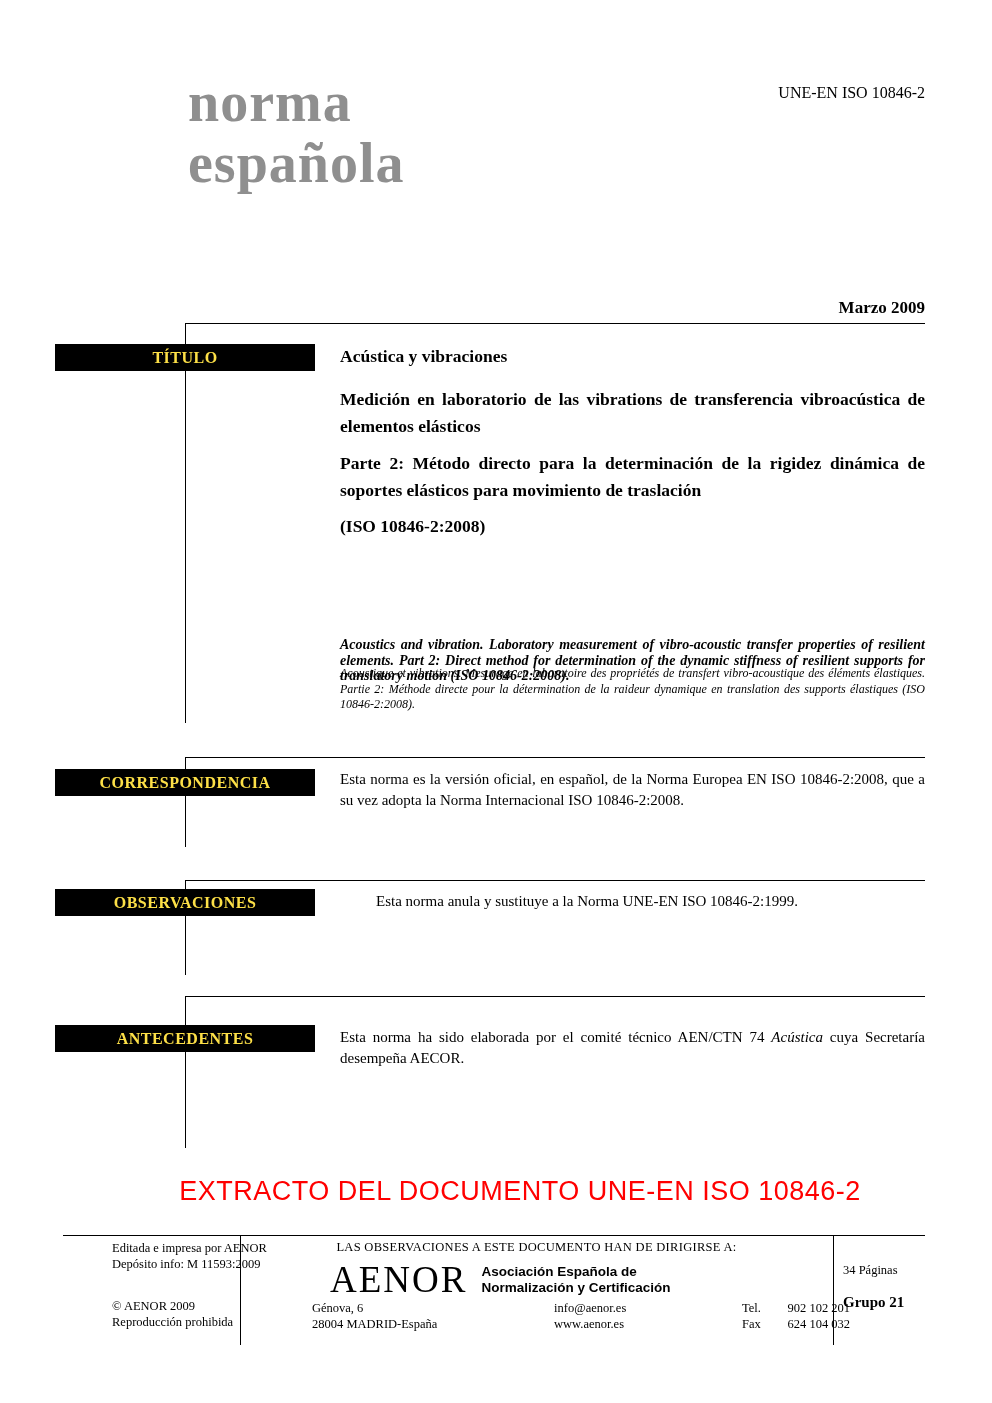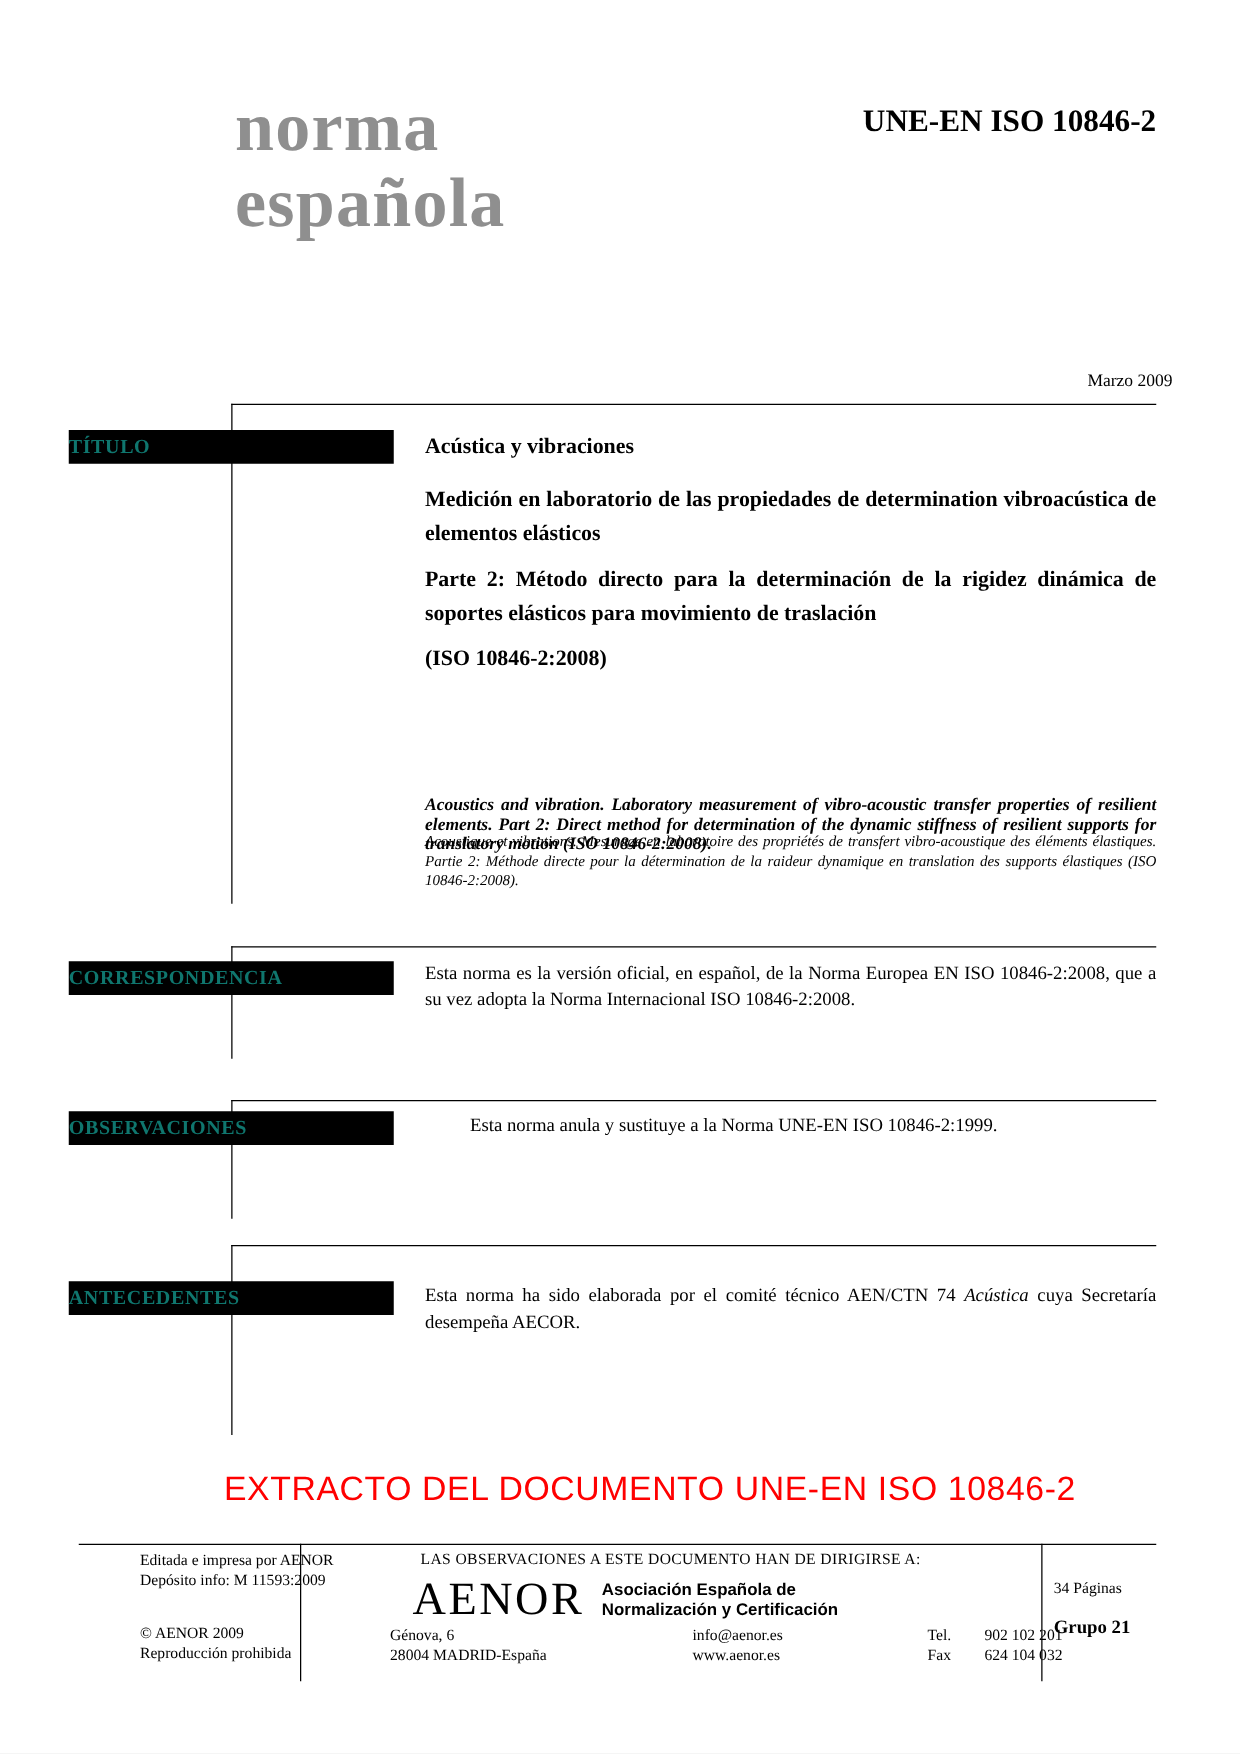--- a/index.html
+++ b/index.html
@@ -20,51 +20,51 @@
     left: 188px; top: 72px;
     font-size: 56px;
     font-weight: bold;
     color: #8f8f8f;
     line-height: 61px;
     letter-spacing: 1px;
   }
   .doc-code {
     position: absolute;
     right: 67px; top: 84px;
-    font-size: 25px;
+    font-size: 16px;
+    font-weight: normal;
+  }
+  .date {
+    position: absolute;
+    right: 67px; top: 298px;
+    font-size: 17px;
     font-weight: bold;
-  }
-  .date {
-    position: absolute;
-    right: 54px; top: 298px;
-    font-size: 14px;
-    font-weight: normal;
   }
   
   .hline { position: absolute; left: 185px; width: 740px; height: 0; border-top: 1.5px solid #000; }
   .vline { position: absolute; left: 185px; width: 0; border-left: 1.5px solid #000; }
   .hline1 { top: 323px; }
   .vline1 { top: 323px; height: 400px; }
   .hline2 { top: 757px; }
   .vline2 { top: 757px; height: 90px; }
   .hline3 { top: 880px; }
   .vline3 { top: 880px; height: 95px; }
   .hline4 { top: 996px; }
   .vline4 { top: 996px; height: 152px; }
   
   .label-bar {
     position: absolute;
     left: 55px;
     width: 260px;
     height: 27px;
     background: #000;
-    color: #0f766e;
+    color: #fde047;
     font-weight: bold;
     font-size: 16px;
-    text-align: left;
+    text-align: center;
     line-height: 27px;
     letter-spacing: 0.5px;
   }
   .bar-titulo { top: 344px; }
   .bar-corresp { top: 769px; }
   .bar-observ { top: 889px; }
   .bar-antec { top: 1025px; }
   
   .content { position: absolute; left: 340px; width: 585px; }
   .t-line1 { top: 346px; font-size: 17.5px; font-weight: bold; }
@@ -142,21 +142,21 @@
   <div class="vline vline3"></div>
   <div class="hline hline4"></div>
   <div class="vline vline4"></div>
 
   <div class="label-bar bar-titulo">TÍTULO</div>
   <div class="label-bar bar-corresp">CORRESPONDENCIA</div>
   <div class="label-bar bar-antec">ANTECEDENTES</div>
   <div class="label-bar bar-observ">OBSERVACIONES</div>
 
   <div class="content t-line1">Acústica y vibraciones</div>
-  <div class="content t-para1">Medición en laboratorio de las propiedades de determination vibroacústica de elementos elásticos</div>
+  <div class="content t-para1">Medición en laboratorio de las vibrations de transferencia vibroacústica de elementos elásticos</div>
   <div class="content t-para2">Parte 2: Método directo para la determinación de la rigidez dinámica de soportes elásticos para movimiento de traslación</div>
   <div class="content t-iso">(ISO 10846-2:2008)</div>
   <div class="content t-en">Acoustics and vibration. Laboratory measurement of vibro-acoustic transfer properties of resilient elements. Part 2: Direct method for determination of the dynamic stiffness of resilient supports for translatory motion (ISO 10846-2:2008).</div>
   <div class="content t-fr">Acoustique et vibrations. Mesurage en laboratoire des propriétés de transfert vibro-acoustique des éléments élastiques. Partie 2: Méthode directe pour la détermination de la raideur dynamique en translation des supports élastiques (ISO 10846-2:2008).</div>
 
   <div class="content c-text">Esta norma es la versión oficial, en español, de la Norma Europea EN ISO 10846-2:2008, que a su vez adopta la Norma Internacional ISO 10846-2:2008.</div>
 
   <div class="content o-text">Esta norma anula y sustituye a la Norma UNE-EN ISO 10846-2:1999.</div>
 
   <div class="content a-text"><span>Esta norma ha sido elaborada por el comité técnico AEN/CTN 74 </span><span class="it">Acústica</span><span> cuya Secretaría desempeña AECOR.</span></div>

